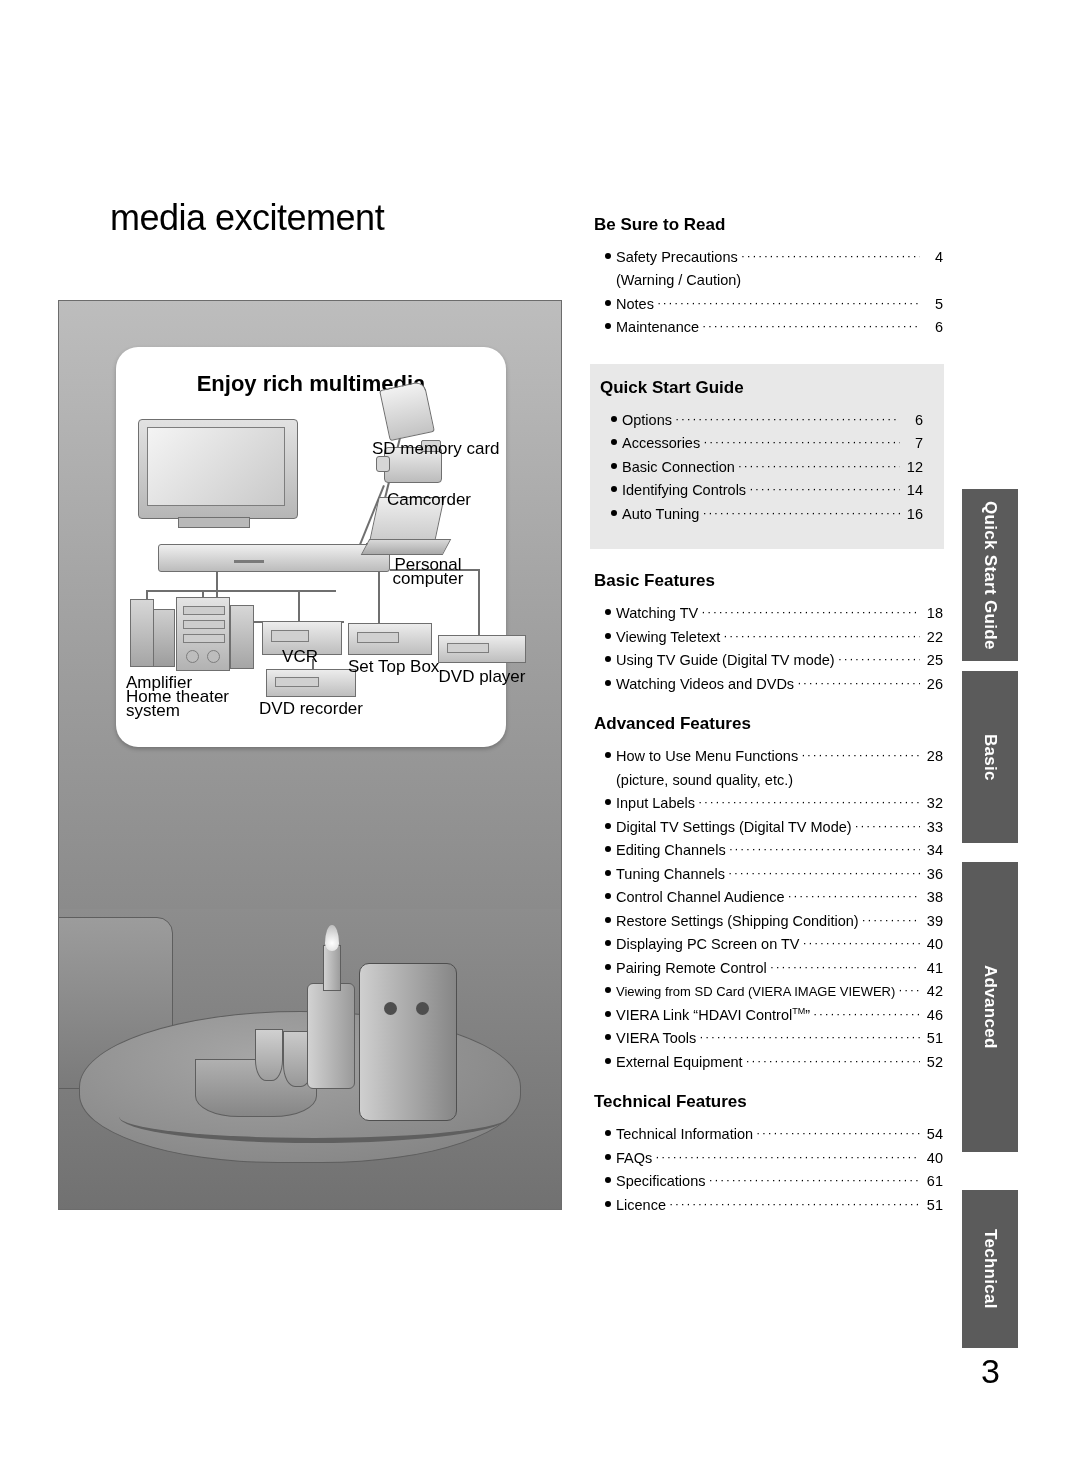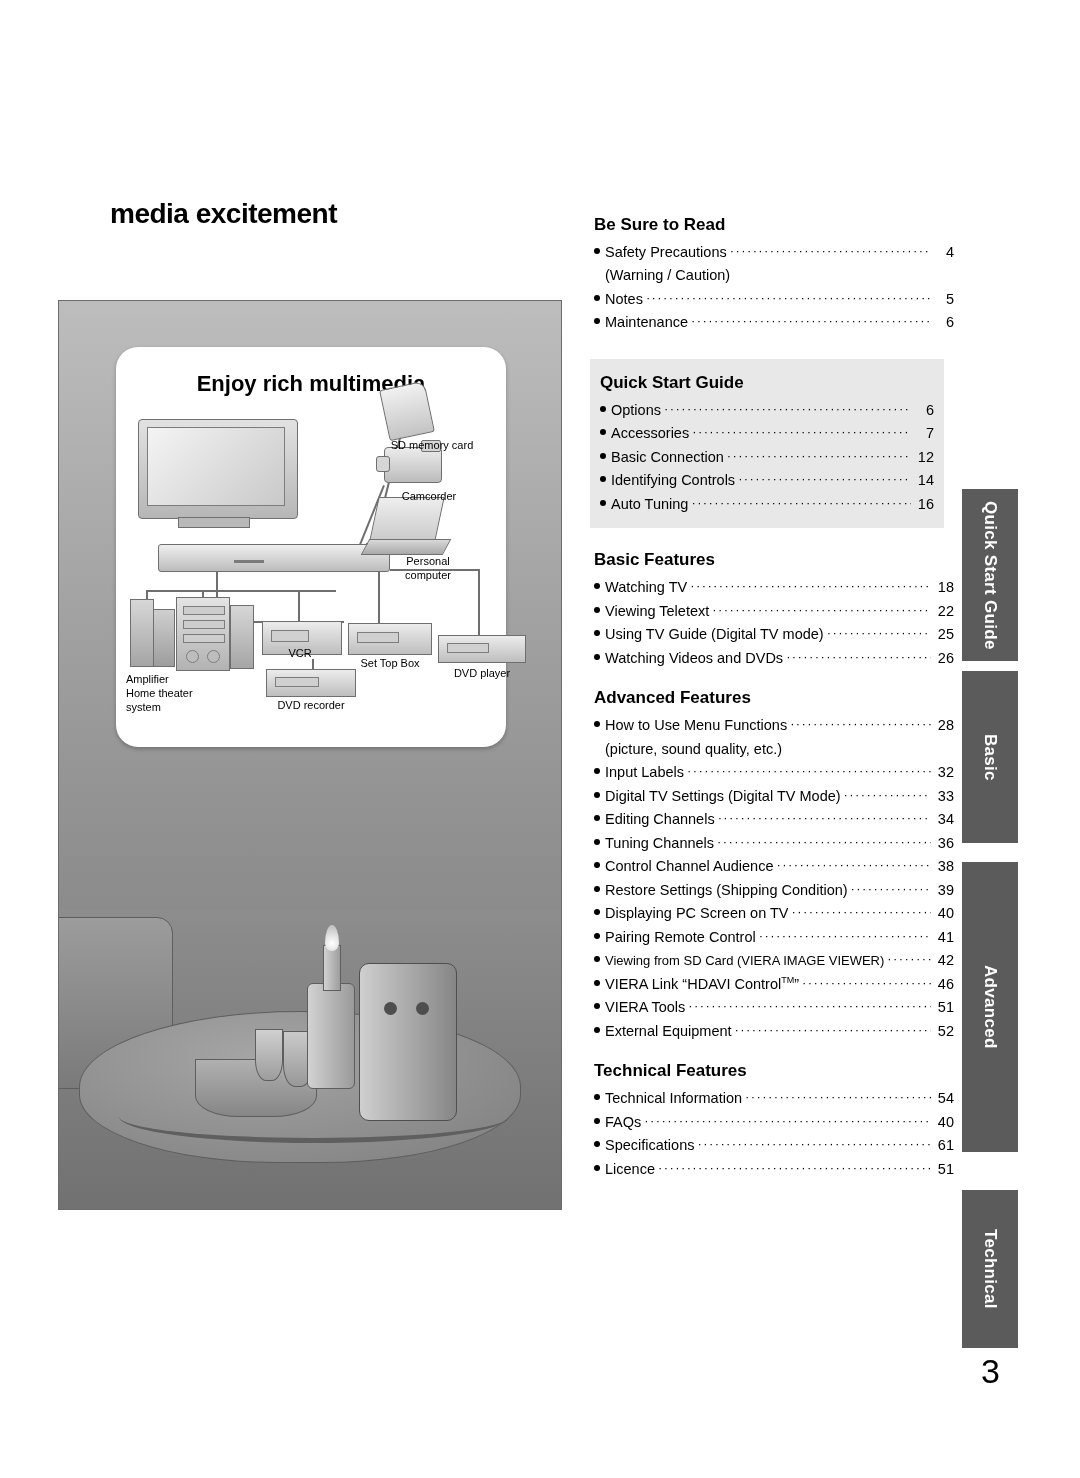--- a/index.html
+++ b/index.html
@@ -17,22 +17,22 @@
   }
 
   
   #left-col {
     position: absolute;
     left: 60px;
     top: 200px;
     width: 500px;
   }
   #media-title {
-    font-size: 28px;
-    font-weight: bold;
+    font-size: 36px;
+    font-weight: normal;
     letter-spacing: -0.5px;
     color: #000;
     line-height: 1;
     margin: 0 0 0 50px;
   }
 
   #illustration {
     position: absolute;
     left: 58px;
     top: 300px;
@@ -67,21 +67,21 @@
   #multimedia-heading {
     text-align: center;
     font-size: 22px;
     font-weight: bold;
     margin-top: 24px;
     color: #000;
   }
 
   .dev-label {
     position: absolute;
-    font-size: 11px;
+    font-size: 17px;
     color: #000;
     line-height: 1.15;
     text-align: center;
     white-space: nowrap;
   }
   .dev-label.left-al { text-align: left; }
 
   
   .tv-outer {
     position: absolute;
@@ -309,21 +309,21 @@
     padding: 14px 10px 12px 10px;
     margin: 24px 0 22px -4px;
     width: 354px;
     box-sizing: border-box;
   }
   .sect {
     margin-bottom: 18px;
   }
   ul.toc {
     list-style: none;
-    margin: 0;
+    margin: 11px;
     padding: 0;
   }
   ul.toc li {
     position: relative;
     font-size: 14.5px;
     line-height: 1.62;
     padding-left: 11px;
     display: flex;
     align-items: baseline;
     white-space: nowrap;

